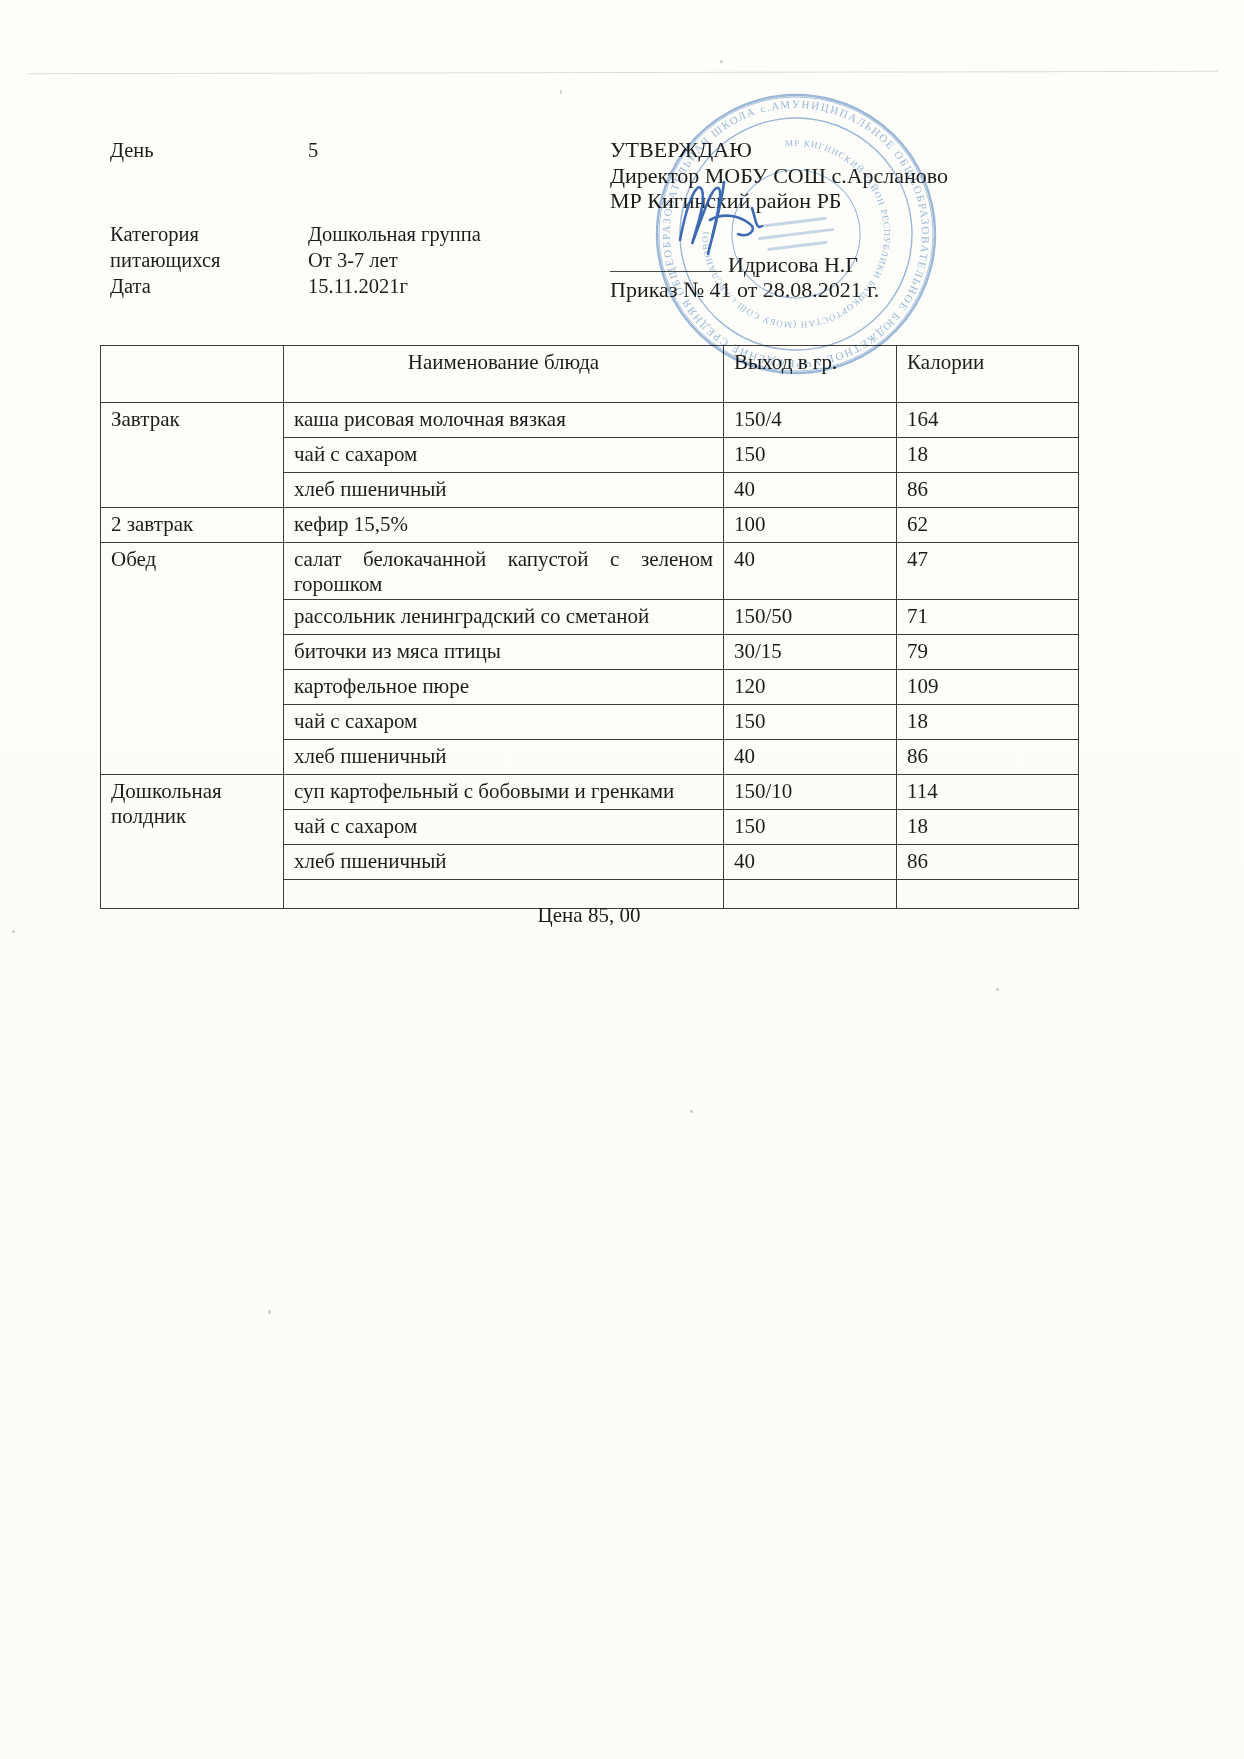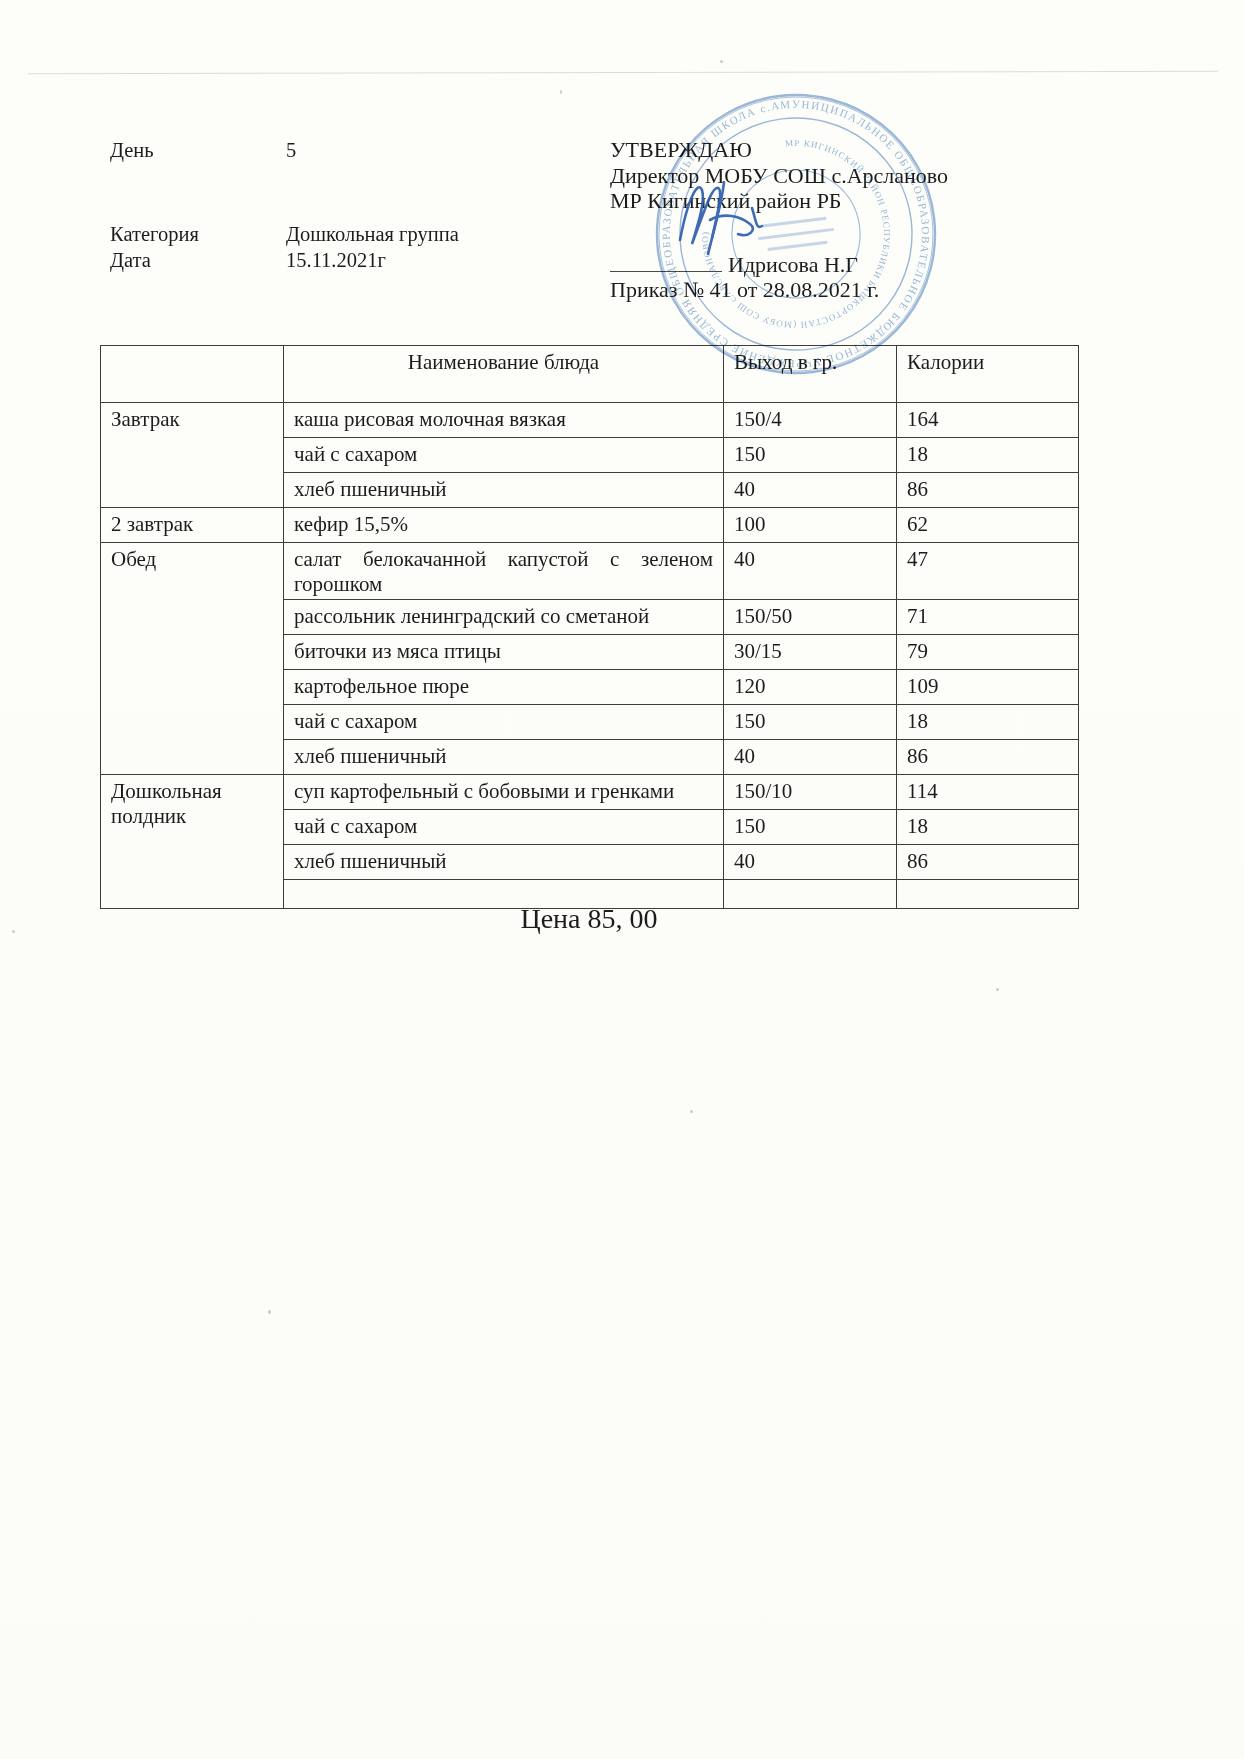--- a/index.html
+++ b/index.html
@@ -13,21 +13,21 @@
   }
   .scan-line {
     position:absolute; top:72px; left:28px; right:26px;
     border-top:1px solid #dddcd6;
     transform:rotate(-0.12deg);
   }
   .speck { position:absolute; background:#9a9a96; border-radius:50%; opacity:.5; }
 
   
   .info { position:absolute; left:110px; top:137px; width:500px; font-size:20.5px; line-height:26px; }
-  .info-row { display:flex; }
+  .info-row { display:flex;gap:22px; }
   .info-row.gap { margin-top:58px; }
   .info-label { width:176px; }
 
   
   .approval { position:absolute; left:610px; top:137px; width:440px; font-size:22px; line-height:25.5px; z-index:2; }
   .sig-line { margin-top:37px; }
   .sig-underline { display:inline-block; width:112px; border-bottom:1.2px solid #4a4a46; height:20px; margin-right:6px; }
 
   
   .stamp {
@@ -57,21 +57,21 @@
   }
   .menu thead th { height:50px; }
   .menu th.name-h { text-align:center; }
   .menu tr.r  td { height:28px;margin-top:40px; }
   .menu tr.r2 td { height:48px; }
   .menu tr.rEmpty td { height:22px; }
   .menu td.dish.justify { text-align:justify; text-align-last:left; }
 
   .price {
     position:absolute; top:903px; left:100px; width:978px;
-    text-align:center; font-size:28px; z-index:2;
+    text-align:center; font-size:21px; z-index:2;
   }
 </style>
 </head>
 <body>
 
 <div class="page">
 
   <div class="scan-line"></div>
   <div class="speck" style="left:720px; top:60px; width:3px; height:3px;"></div>
   <div class="speck" style="left:560px; top:90px; width:2px; height:4px;"></div>
@@ -81,20 +81,24 @@
   <div class="speck" style="left:690px; top:1110px; width:3px; height:3px;"></div>
 
   <div class="info">
     <div class="info-row">
       <div class="info-label">День</div>
       <div class="info-value">5</div>
     </div>
     <div class="info-row gap">
       <div class="info-label">Категория</div>
       <div class="info-value">Дошкольная группа</div>
+    </div>
+    <div class="info-row">
+      <div class="info-label">питающихся</div>
+      <div class="info-value">От 3-7 лет</div>
     </div>
     <div class="info-row">
       <div class="info-label">Дата</div>
       <div class="info-value">15.11.2021г</div>
     </div>
   </div>
 
   <div class="approval">
     <div>УТВЕРЖДАЮ</div>
     <div>Директор МОБУ СОШ с.Арсланово</div>

